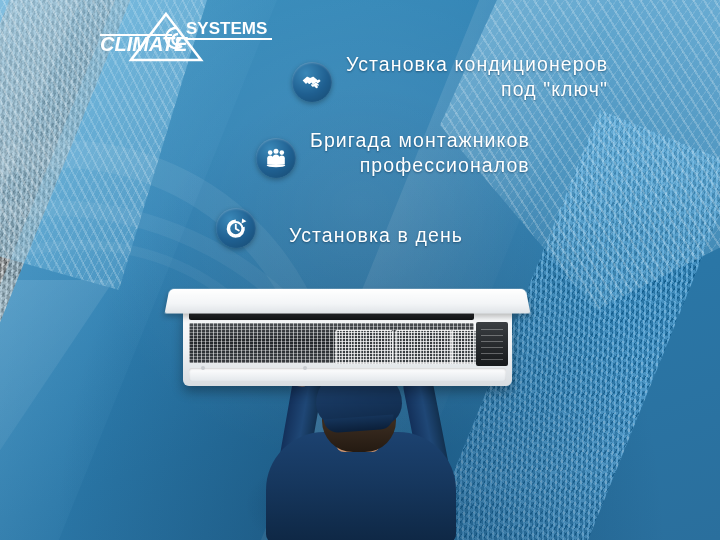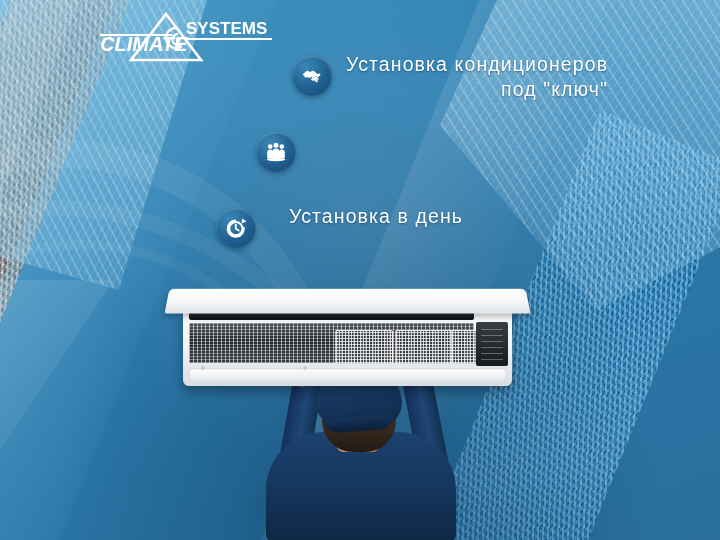--- a/index.html
+++ b/index.html
@@ -76,21 +76,21 @@
   .swoosh.s2{ left:-300px; top:200px; width:700px; height:700px; border-width:16px;
               border-color:rgba(255,255,255,.06); }
   .swoosh.s3{ left:-150px; top:240px; width:460px; height:420px; border-width:10px;
               border-color:rgba(255,255,255,.05); }
 
   
   #logo{ position:absolute; left:98px; top:8px; width:180px; height:54px; }
   #logo svg{ display:block; }
 
   
-  .feature{ position:absolute; display:flex; align-items:flex-start; gap:14px; }
+  .feature{ position:absolute; display:flex; align-items:flex-end; gap:14px; }
   .f1{ left:292px; top:52px; }
   .f2{ left:256px; top:128px; }
   .f3{ left:216px; top:204px;gap:33px; }
 
   .ficon{
     flex:0 0 auto; width:40px; height:40px; border-radius:50%;
     background:radial-gradient(circle at 35% 28%, #3a88b8 0%, #1f5f90 55%, #16496f 100%);
     box-shadow:0 2px 5px rgba(0,0,0,.28), inset 0 1px 2px rgba(255,255,255,.25);
     display:flex; align-items:center; justify-content:center;
     margin-top:4px;
@@ -267,20 +267,24 @@
       <svg width="24" height="24" viewBox="0 0 24 24" fill="#ffffff">
         <circle cx="6.2" cy="6.6" r="2.3"></circle>
           <circle cx="12" cy="5.3" r="2.5"></circle>
           <circle cx="17.8" cy="6.6" r="2.3"></circle>
         <path d="M3.2 18.6v-6.3c0-1.6 1.3-2.7 3-2.7s3 1.1 3 2.7v6.3z"></path>
         <path d="M8.7 18.6v-7c0-1.7 1.5-3 3.3-3s3.3 1.3 3.3 3v7z"></path>
         <path d="M14.8 18.6v-6.3c0-1.6 1.3-2.7 3-2.7s3 1.1 3 2.7v6.3z"></path>
         <ellipse cx="12" cy="19.6" rx="9.4" ry="1.6"></ellipse>
       </svg>
     </div>
+    <div class="ftext">
+      <span class="l1">Бригада монтажников</span>
+      <span class="l2">профессионалов</span>
+    </div>
   </div>
 
   <div class="feature f3">
     <div class="ficon">
       <svg width="24" height="24" viewBox="0 0 24 24">
         <path d="M11.8 4.6A8 8 0 1 0 19.6 11" fill="none" stroke="#ffffff" stroke-width="2.2"></path>
         <circle cx="11.8" cy="12.6" r="6.6" fill="none" stroke="#ffffff" stroke-width="2"></circle>
         <path d="M11.8 8.6v4.2l3 1.8" fill="none" stroke="#ffffff" stroke-width="1.8" stroke-linecap="round"></path>
         <polygon points="18.2,2.4 22.4,5.2 17.6,7.4" fill="#ffffff"></polygon>
       </svg>

